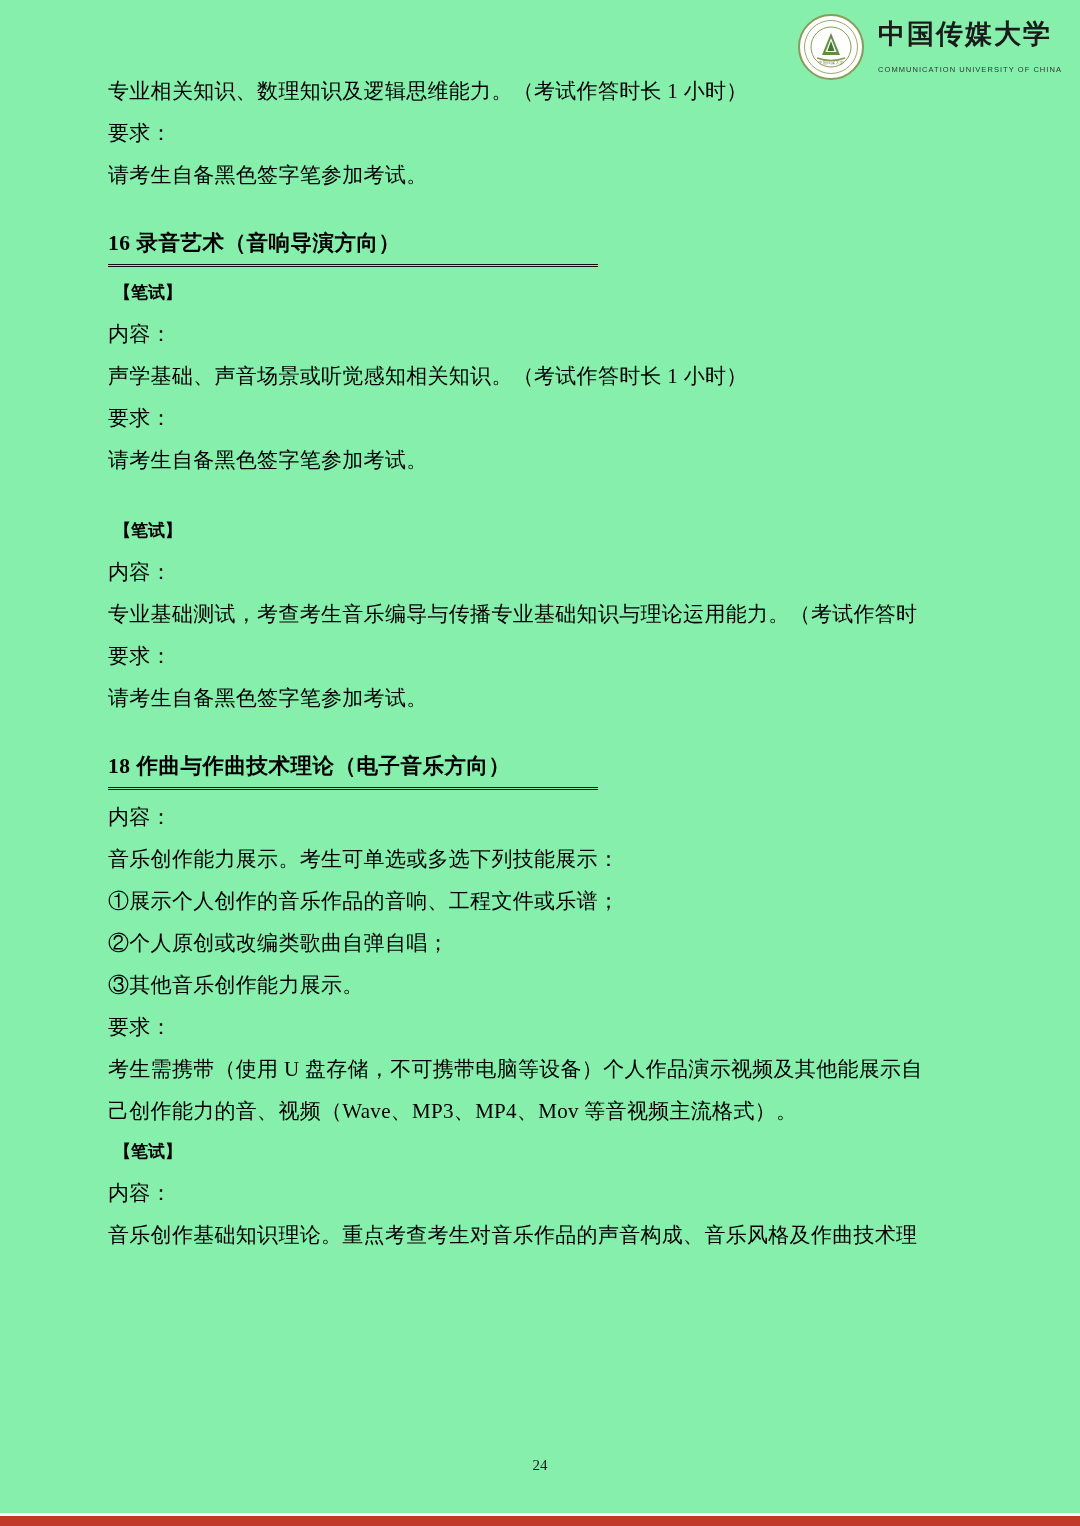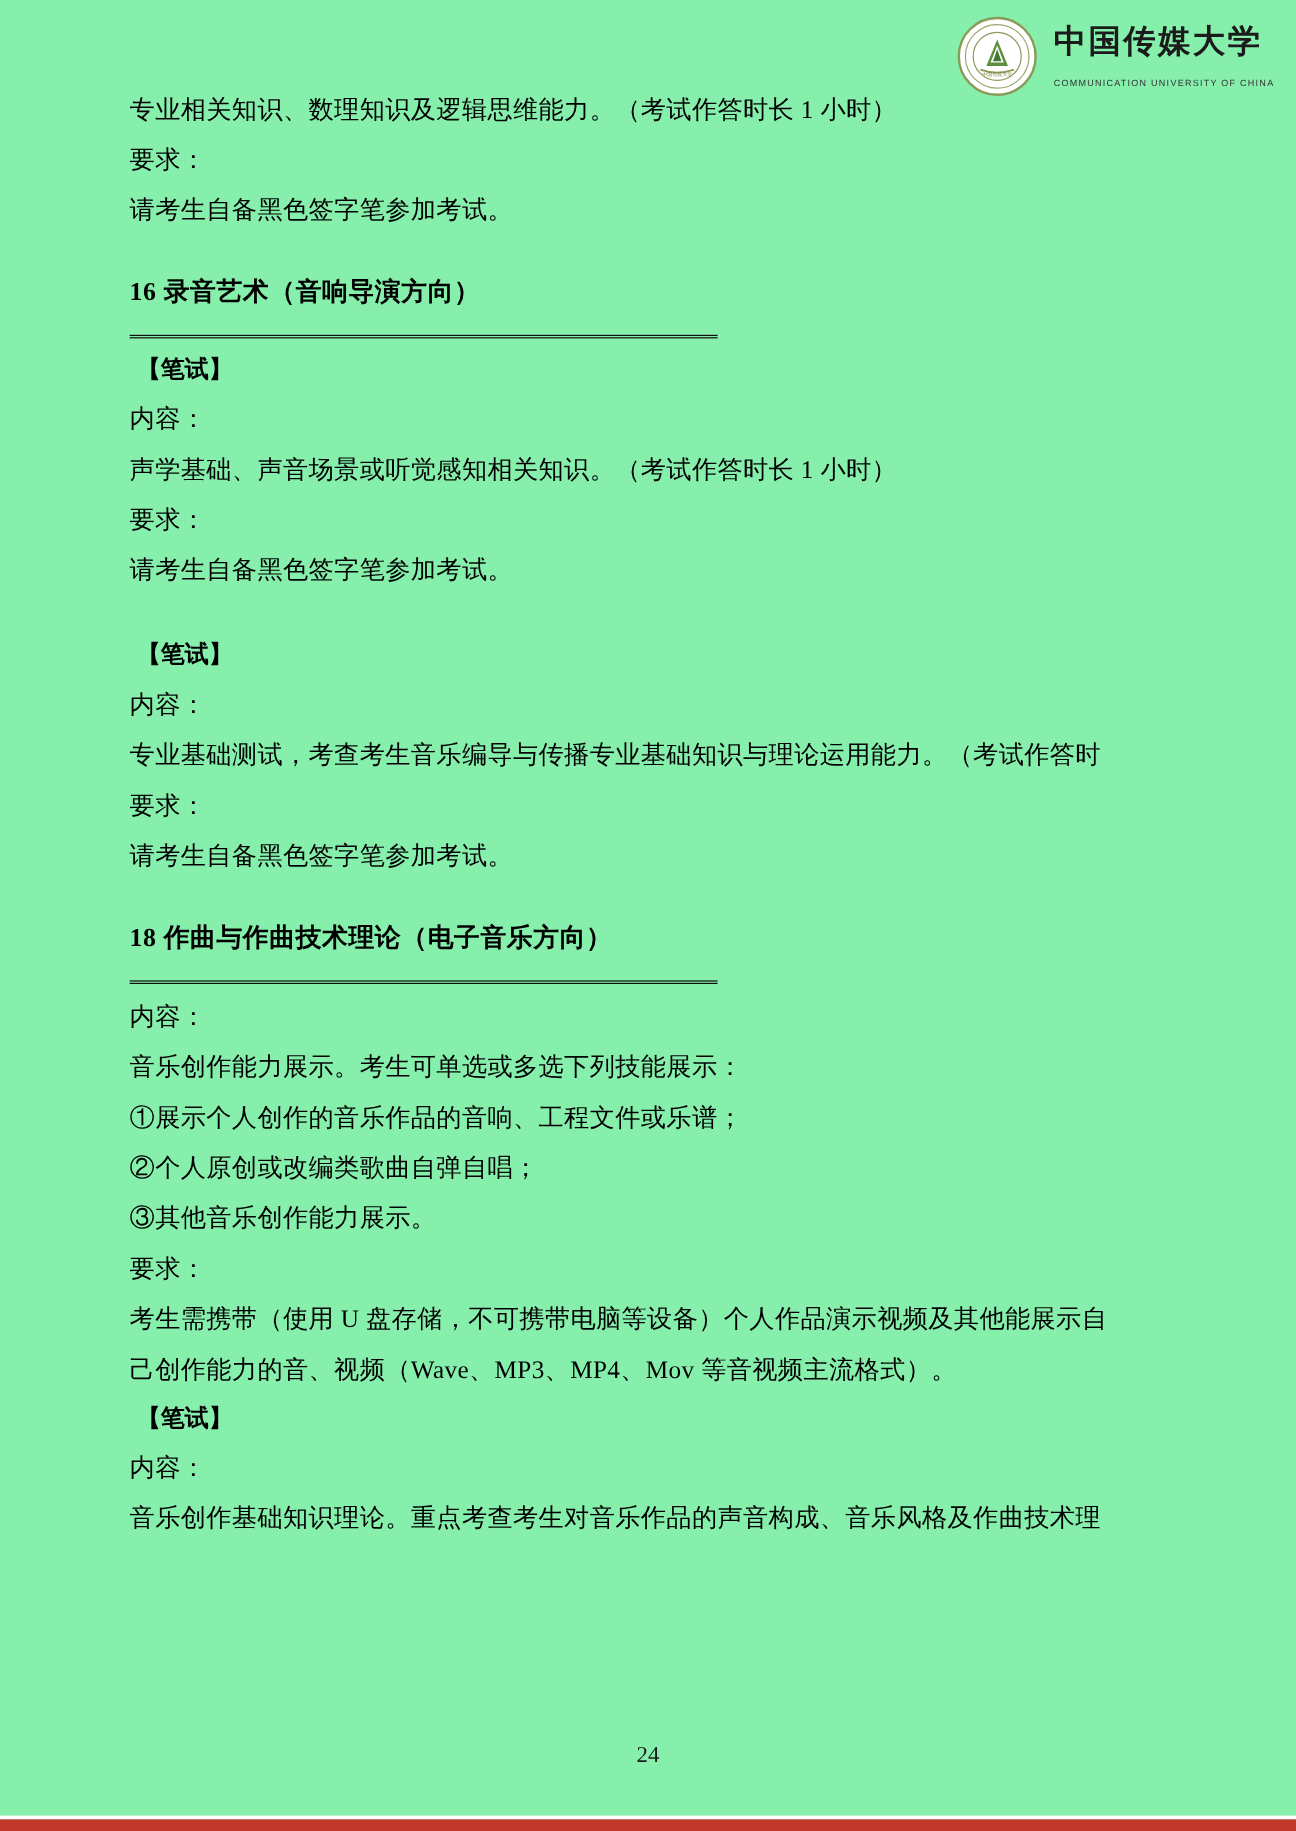--- a/index.html
+++ b/index.html
@@ -79,47 +79,47 @@
     width: 840px;
   }
   .spacer-md { height: 30px; }
 
   
   .section-head {
     font-size: 21.5px;
     font-weight: bold;
     line-height: 34px;
     letter-spacing: 0.5px;
-    padding-bottom: 19px;
+    padding-bottom: 4px;
     border-bottom: 3px double #111111;
     display: block;
     width: 490px;
     margin-bottom: 6px;
   }
   .section-head.w-wide { width: 490px; }
   .bracket-head {
-    font-size: 20px;
+    font-size: 17px;
     font-weight: bold;
     line-height: 40px;
     margin-left: 6px;
   }
   .para {
     font-size: 21px;
     line-height: 42px;
     letter-spacing: 0.3px;
   }
 
   
   .page-number {
     position: absolute;
     bottom: 52px;
     left: 0;
     right: 0;
     text-align: center;
-    font-size: 19px;
+    font-size: 15px;
     color: #1a1a1a;
     font-family: "Liberation Serif", "DejaVu Serif", serif;
   }
   .footer-bar {
     position: absolute;
     left: 0;
     right: 0;
     bottom: 0;
     height: 10px;
     background: #c0392b;

